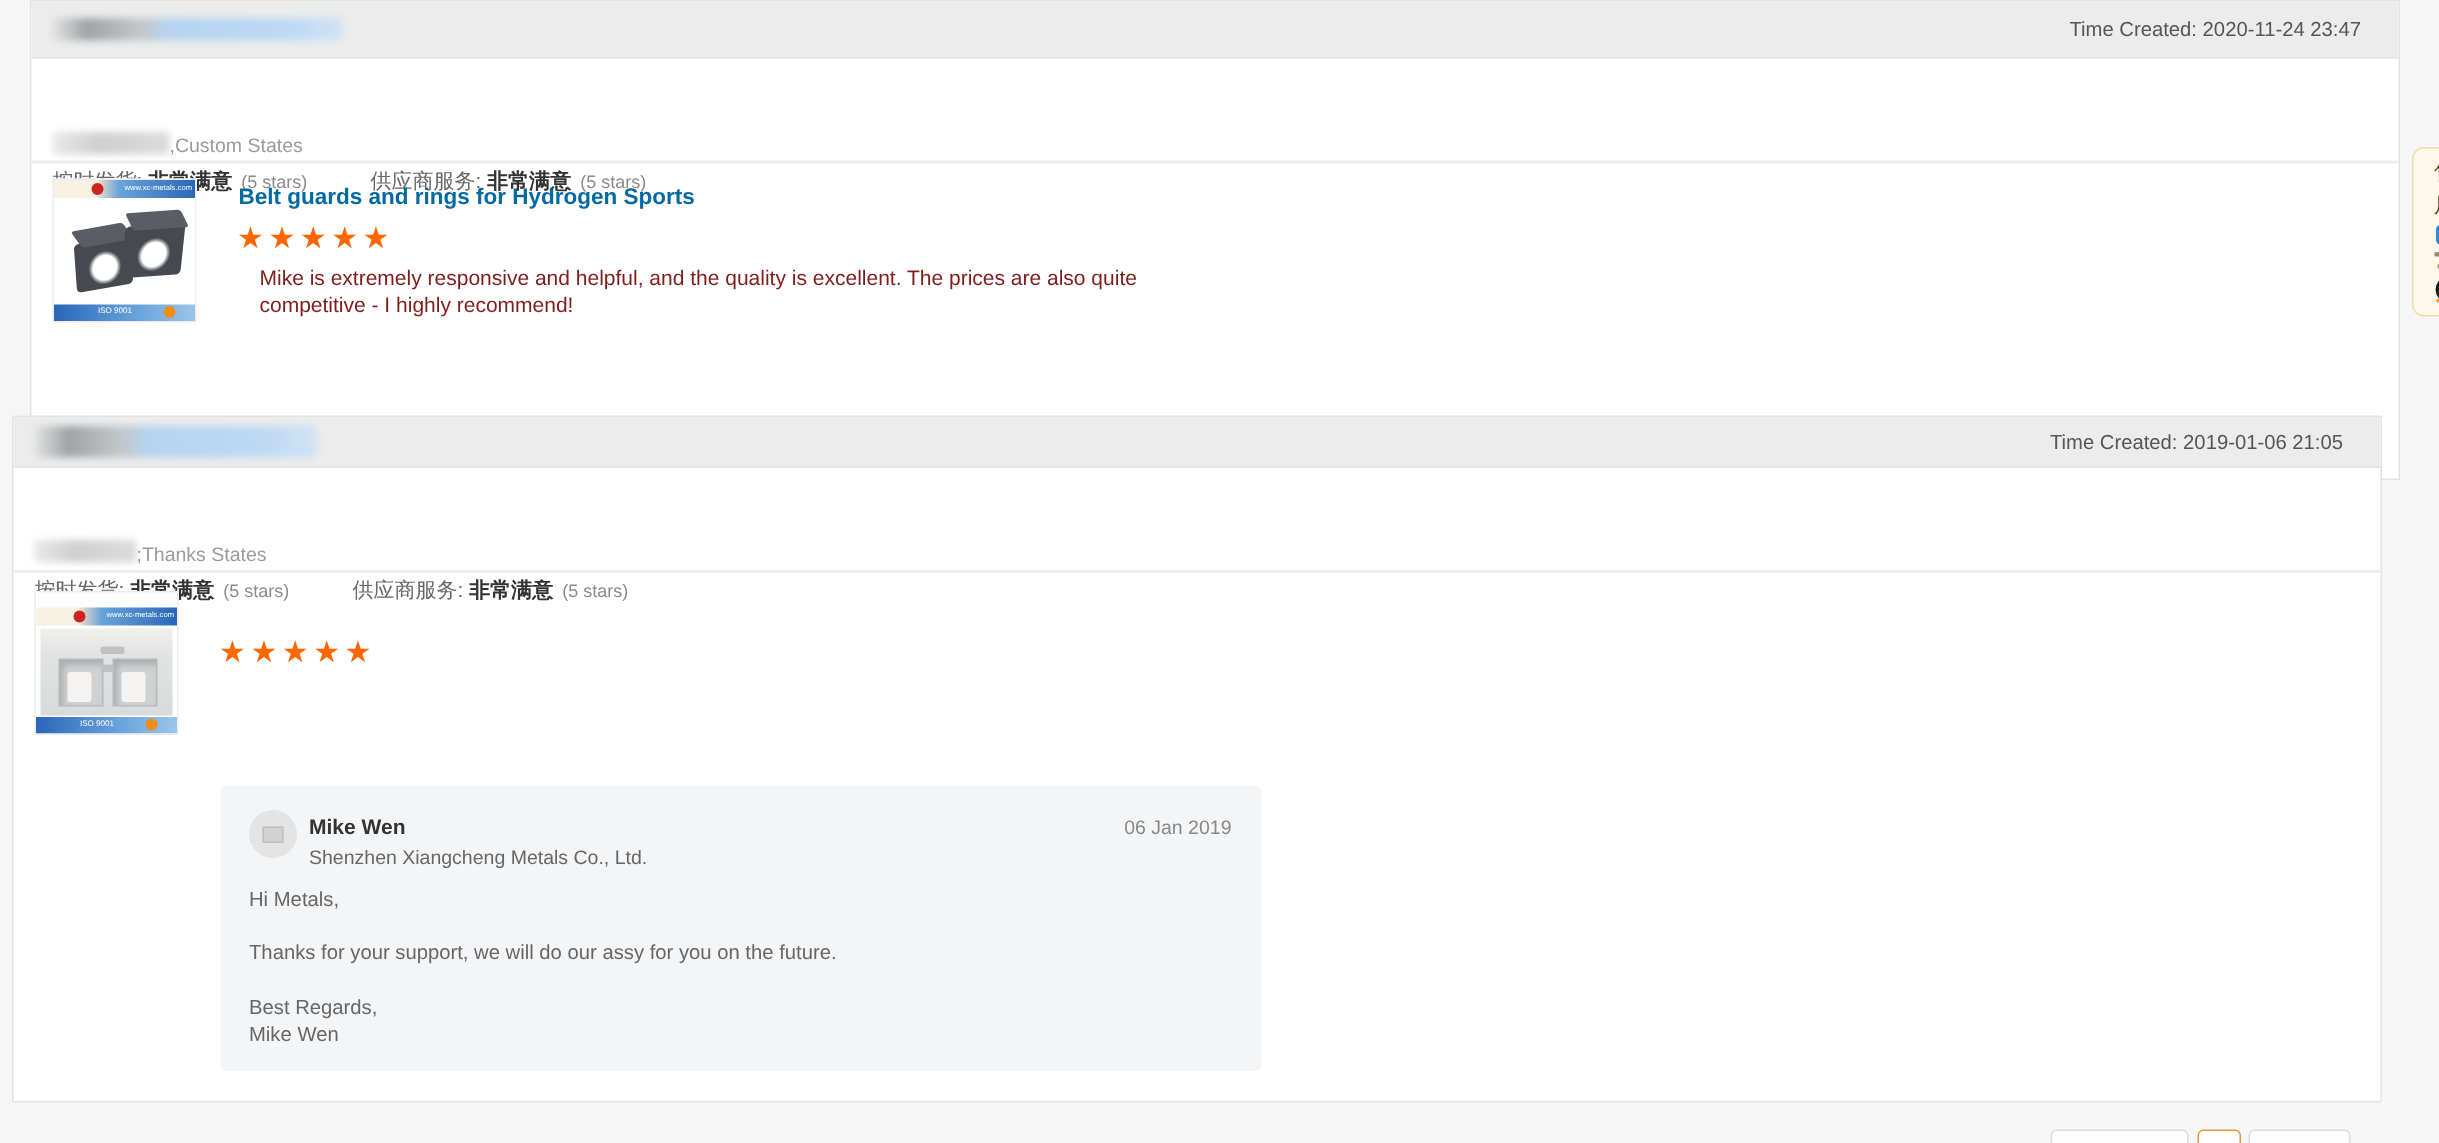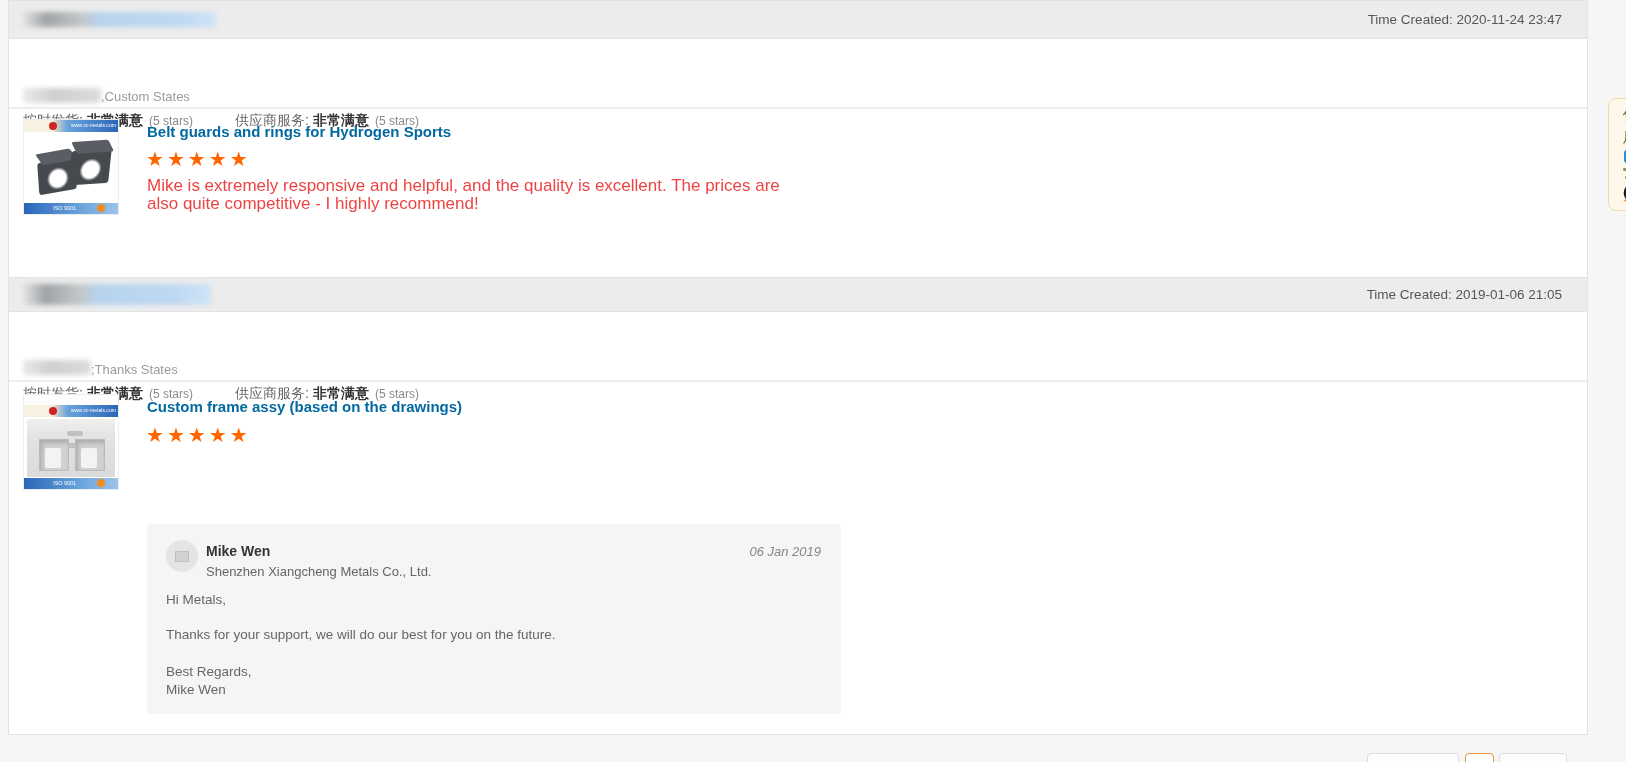--- a/index.html
+++ b/index.html
@@ -41,52 +41,52 @@
   .bracket .flange { position:absolute; left:4%; top:-9px; width:92%; height:12px; background:#5a5e64; transform:skewX(30deg); border-radius:2px; }
 
   
   .frame-panel { position:absolute; left:3px; top:24px; right:3px; bottom:12px; background:linear-gradient(180deg,#f0f0ee 0%,#e2e3e3 30%,#d8dadb 100%); }
   .frame-hole { position:absolute; bottom:6px; width:30px; height:32px; background:#cfd1d3; border:1px solid #b9bbbd; box-shadow:inset 2px 3px 4px rgba(0,0,0,0.18); }
   .frame-hole .inner { position:absolute; left:5px; bottom:2px; width:16px; height:20px; background:#f4f3f1; border-radius:2px; }
   .frame-slot { position:absolute; width:16px; height:5px; background:#bfc1c3; border-radius:2px; }
 
   .product-title { position:absolute; left:138px; font-size:15px; font-weight:bold; color:#0369a1; }
   .stars { position:absolute; left:137px; font-size:20px; letter-spacing:3px; color:#ff6600; line-height:20px; }
-  .review-text { position:absolute; left:138px; width:648px; font-size:17px; color:#ef4444; line-height:17.5px; }
+  .review-text { position:absolute; left:152px; width:648px; font-size:14px; color:#7f1d1d; line-height:17.5px; }
   .review-text.break { word-break:break-all; }
 
   
   .reply-box { position:absolute; left:138px; top:142px; width:694px; height:190px; background:#f4f5f7; border-radius:4px; }
   .reply-avatar { position:absolute; left:19px; top:16px; width:32px; height:32px; border-radius:50%;
                   background:#e4e4e4; overflow:hidden; display:flex; align-items:center; justify-content:center; }
   .reply-avatar .mini-logo { width:14px; height:11px; background:#d2d2d2; border:1px solid #c0c0c0; }
   .reply-author { position:absolute; left:59px; top:19px; font-size:14px; font-weight:bold; color:#333; }
   .reply-company { position:absolute; left:59px; top:40px; font-size:13px; color:#666;text-align:right; }
-  .reply-date { position:absolute; right:20px; top:20px; font-size:13px; color:#888;font-style:italic; }
+  .reply-date { position:absolute; right:20px; top:20px; font-size:13px; color:#888; }
   .reply-line { position:absolute; left:19px; font-size:13.5px; color:#666; }
 
   
   .page-btn { position:absolute; top:753px; height:30px; background:#fdfdfd; border:1px solid #dcdcdc; border-radius:4px; }
   .page-btn.current { border-color:#e8953a; background:#fff; }
 
   
   .float-widget { position:absolute; left:1608px; top:98px; width:44px; height:113px;
                   background:#fdf8e9; border:1px solid #f0dcab; border-radius:8px 0 0 8px;
                   display:flex; flex-direction:column; align-items:center; padding-top:9px; gap:5px; }
   .float-widget .ch { font-size:15px; color:#5a4a30; line-height:16px; }
   .float-widget .blue-ic { width:13px; height:13px; border-radius:3px; background:#2f8ad8; }
   .float-widget .micro { width:14px; height:3px; background:#9a8d6e; border-radius:1px; }
   .float-widget .micro2 { width:11px; height:3px; background:#9a8d6e; border-radius:1px; }
 </style>
 </head>
 <body>
 
 <div class="screen">
 
-  <div class="card" style="top:0; height:320px;">
+  <div class="card" style="top:0; height:320px;margin-left:12px;">
     <div class="card-header" style="height:38px;">
       <div class="blur-plate plate-header" style="left:14px; top:11px; width:193px; height:15px;"></div>
       <div class="time-created">Time Created: 2020-11-24 23:47</div>
     </div>
 
     <div class="user-strip">
       <div class="blur-plate plate-name" style="left:14px; top:49px; width:78px; height:15px;"></div>
       <div class="location" style="left:92px;">,Custom States</div>
       <div class="ratings-row">
         <span class="rating-group" style="left:0;">
@@ -155,32 +155,31 @@
             </div>
           <div class="frame-hole" style="right:10px;">
               <span class="inner"></span>
             </div>
         </div>
         <div class="banner-bottom">
           <span class="iso">ISO 9001</span>
           <span class="orangedot"></span>
         </div>
       </div>
-      <div class="product-title" style="top:16px;">Custom frame assy (based on the drawings)</div>
       <div class="stars" style="top:43px;">★★★★★</div>
 
       <div class="reply-box">
         <div class="reply-avatar">
           <span class="mini-logo"></span>
         </div>
         <div class="reply-author">Mike Wen</div>
         <div class="reply-company">Shenzhen Xiangcheng Metals Co., Ltd.</div>
         <div class="reply-date">06 Jan 2019</div>
         <div class="reply-line" style="top:68px;">Hi Metals,</div>
-        <div class="reply-line" style="top:103px;">Thanks for your support, we will do our best for you on the future.</div>
+        <div class="reply-line" style="top:103px;">Thanks for your support, we will do our assy for you on the future.</div>
         <div class="reply-line" style="top:140px;">Best Regards,</div>
         <div class="reply-line" style="top:158px;">Mike Wen</div>
       </div>
     </div>
   </div>
 
   <button class="page-btn" style="left:1367px; width:92px;"></button>
   <button class="page-btn current" style="left:1465px; width:29px;"></button>
   <button class="page-btn" style="left:1499px; width:68px;"></button>
 

